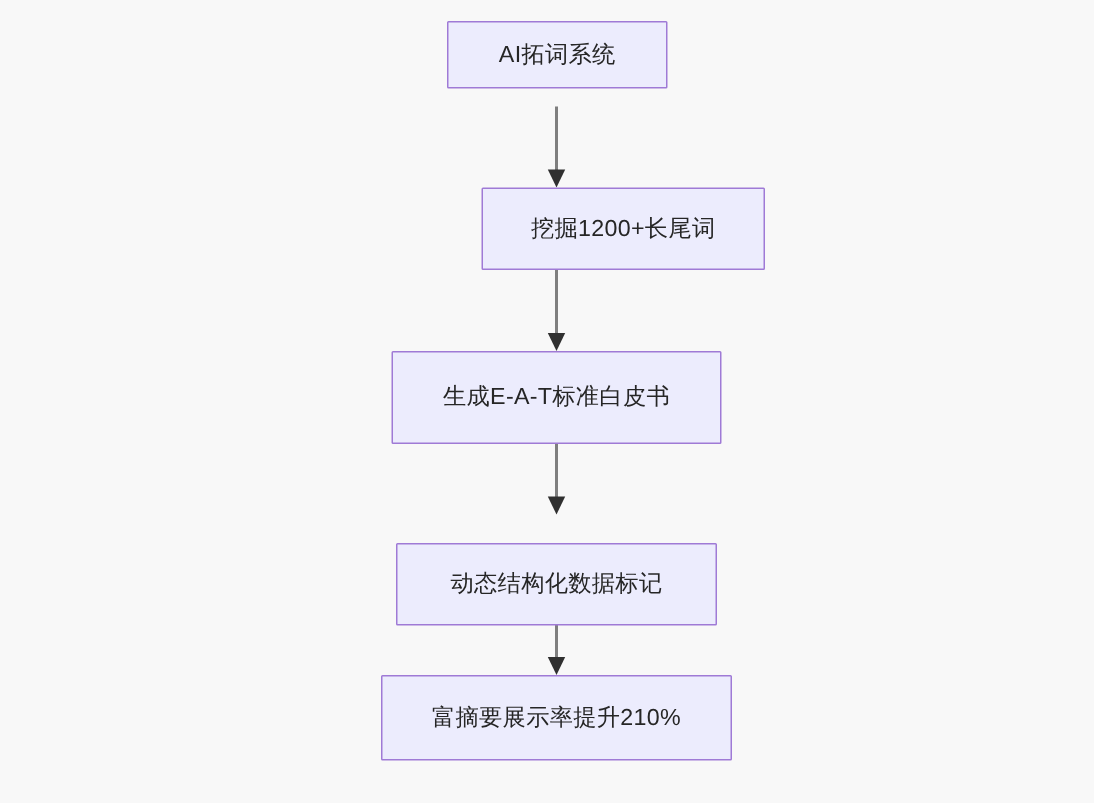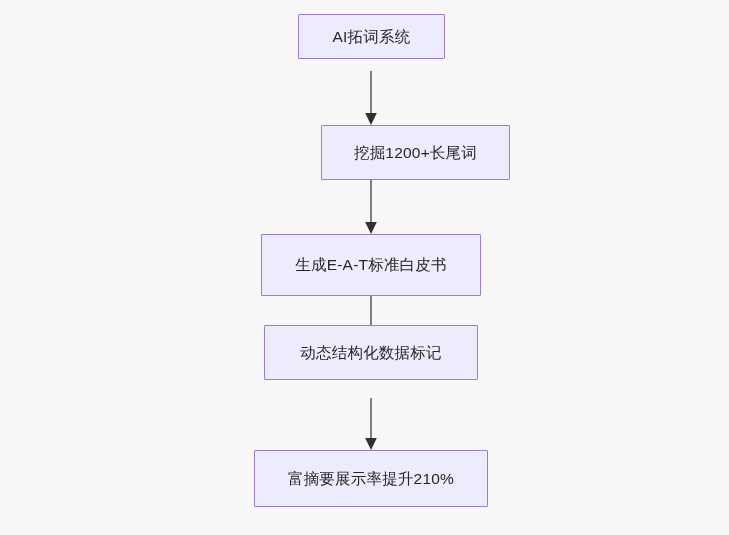--- a/index.html
+++ b/index.html
@@ -91,21 +91,21 @@
   </div>
 
   <div class="node" style="left:276px; top:125px; width:189px; height:55px;margin-left:45px;">
     <span class="node-label">挖掘1200+长尾词</span>
   </div>
 
   <div class="node" style="left:261px; top:234px; width:220px; height:62px;">
     <span class="node-label">生成E-A-T标准白皮书</span>
   </div>
 
-  <div class="node" style="left:264px; top:325px; width:214px; height:55px;">
+  <div class="node" style="left:264px; top:362px; width:214px; height:55px;">
     <span class="node-label">动态结构化数据标记</span>
   </div>
 
   <div class="node" style="left:254px; top:450px; width:234px; height:57px;">
     <span class="node-label">富摘要展示率提升210%</span>
   </div>
 
 </div>
 
 </body></html>

